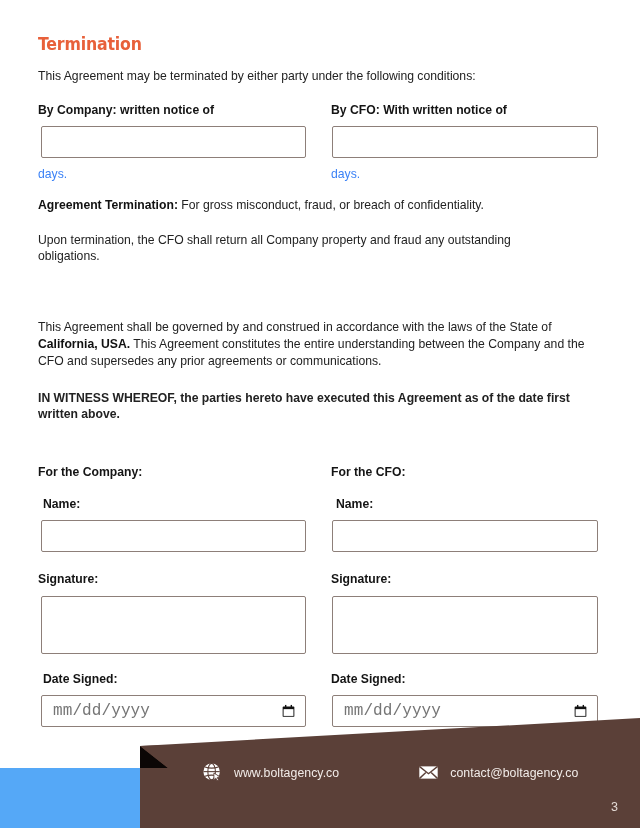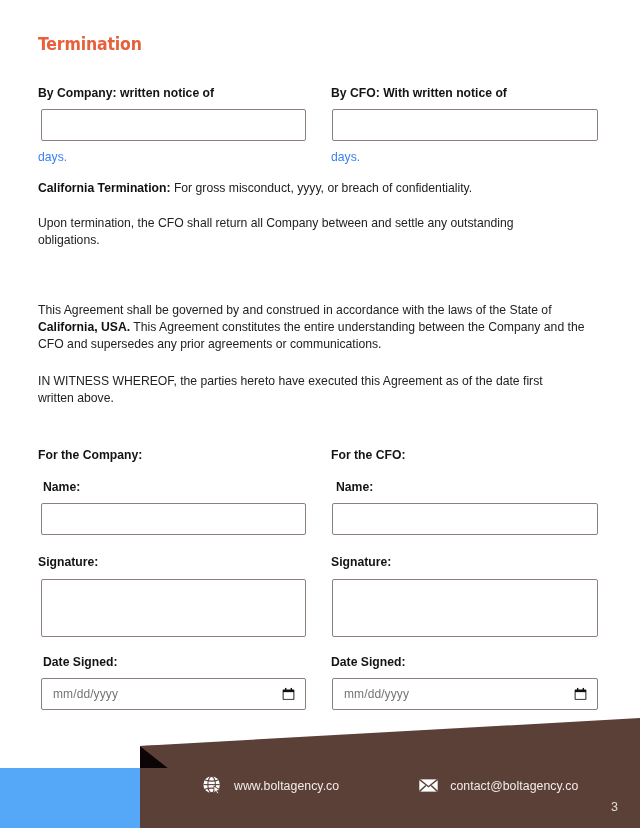--- a/index.html
+++ b/index.html
@@ -119,23 +119,23 @@
     background: #ffffff;
   }
   .col-left .date-wrap { margin-left: 3px; }
   .col-right .date-wrap { width: 266px; margin-left: 1px; }
 
   .date-placeholder {
     position: absolute;
     left: 11px;
     top: 50%;
     transform: translateY(-50%);
-    font-size: 12px;
+    font-size: 16px;
     color: #757575;
-    font-family: Liberation Sans, sans-serif;
+    font-family: Liberation Mono, monospace;
     letter-spacing: 0.1px;
   }
   .cal-icon {
     position: absolute;
     right: 10px;
     top: 50%;
     transform: translateY(-50%);
     width: 13px;
     height: 13px;
   }
@@ -165,21 +165,21 @@
   }
   .footer-content {
     position: absolute;
     left: 0; top: 700px;
     width: 640px;
     height: 128px;
   }
   .footer-row {
     position: absolute;
     left: 202px;
-    top: 75px;
+    top: 62px;
     display: flex;
     align-items: flex-end;
   }
   .f-item {
     display: flex;
     align-items: center;
   }
   .f-item + .f-item { margin-left: 79px; }
   .f-icon {
     width: 21px;
@@ -206,59 +206,60 @@
 <body>
 
 <div class="page">
 
   <div class="content">
 
     <h2 class="section-heading">Termination</h2>
 
     <div class="spacer-14"></div>
 
+    <p class="body-text">This Agreement may be terminated by either party under the following conditions:</p>
 
     <div class="spacer-18"></div>
 
     <div class="two-col">
       <div class="col-left">
         <span class="field-label">By Company: written notice of</span>
         <input class="txt-input" type="text" value="" style="">
         <div class="days-line">days.</div>
       </div>
       <div class="col-right">
         <span class="field-label">By CFO: With written notice of</span>
         <input class="txt-input" type="text" value="" style="">
         <div class="days-line">days.</div>
       </div>
     </div>
 
     <div class="spacer-14"></div>
 
     <p class="body-text">
-      <b>California Termination:</b><span> For gross misconduct, yyyy, or breach of confidentiality.</span>
+      <b>Agreement Termination:</b><span> For gross misconduct, fraud, or breach of confidentiality.</span>
     </p>
 
     <div class="spacer-18"></div>
 
-    <p class="body-text" style="width:530px">Upon termination, the CFO shall return all Company between and settle any outstanding obligations.</p>
+    <p class="body-text" style="width:530px">Upon termination, the CFO shall return all Company property and fraud any outstanding obligations.</p>
 
     <div class="spacer-28"></div>
     <div class="spacer-12"></div>
 
 
     <div class="spacer-14"></div>
 
     <p class="body-text" style="width:556px">
       <span>This Agreement shall be governed by and construed in accordance with the laws of the State of </span><b>California, USA.</b><span> This Agreement constitutes the entire understanding between the Company and the CFO and supersedes any prior agreements or communications.</span>
     </p>
 
     <div class="spacer-20"></div>
 
-    <p class="body-text" style="width:540px;font-weight:normal">IN WITNESS WHEREOF, the parties hereto have executed this Agreement as of the date first written above.</p>
+    <p class="body-text" style="width:540px;font-weight:bold">IN WITNESS WHEREOF, the parties hereto have executed this Agreement as of the date first written above.</p>
 
     <div class="spacer-28"></div>
     <div class="spacer-14"></div>
 
     <div class="two-col">
       <div class="col-left">
         <span class="field-label">For the Company:</span>
       </div>
       <div class="col-right">
         <span class="field-label">For the CFO:</span>

